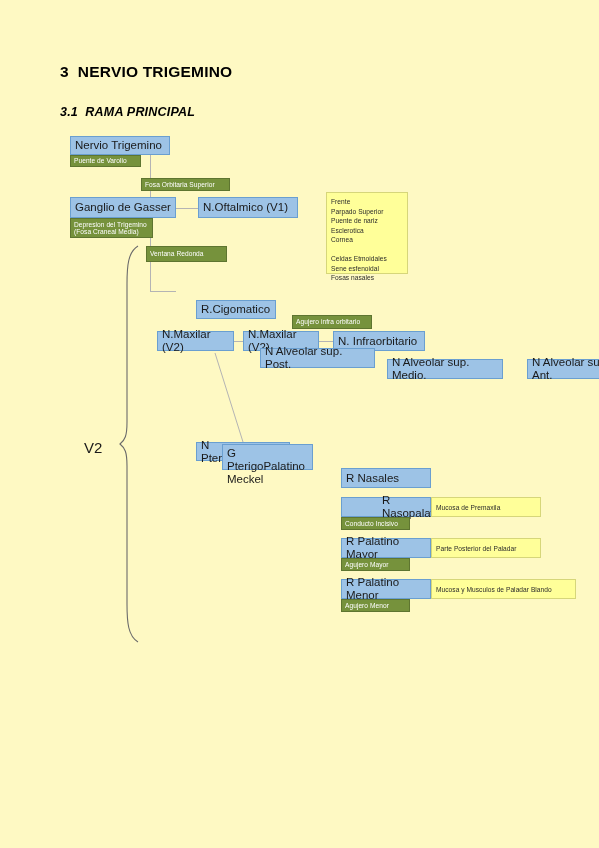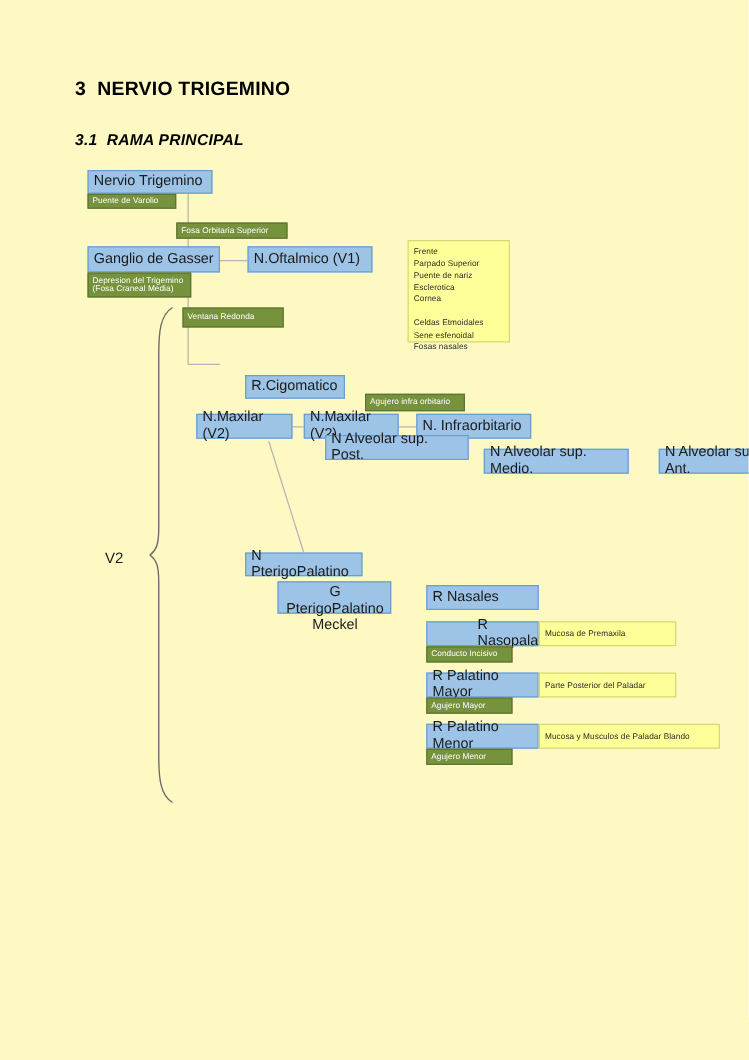--- a/index.html
+++ b/index.html
@@ -109,21 +109,21 @@
   .brace { position: absolute; left: 118px; top: 244px; }
   .brace path {
     fill: none;
     stroke: #6b6b6b;
     stroke-width: 1.1;
   }
   .brace-label {
     position: absolute;
     left: 84px;
     top: 439px;
-    font-size: 12px;
+    font-size: 15px;
     color: #1a1a1a;
   }
 </style>
 </head>
 <body>
 
 <div id="page">
 
   <div class="h1"><span>3</span><span>&nbsp;&nbsp;</span><span>NERVIO TRIGEMINO</span></div>
 
@@ -196,21 +196,21 @@
   <div class="node blue big" style="left:333px; top:331px; width:92px; height:20px;">N. Infraorbitario</div>
 
   <div class="node blue big" style="left:260px; top:348px; width:115px; height:20px;">N Alveolar sup. Post.</div>
 
   <div class="node blue big" style="left:375px; top:359px; width:116px; height:20px;margin-left:12px;">N Alveolar sup. Medio.</div>
 
   <div class="node blue big" style="left:491px; top:359px; width:108px; height:20px;margin-left:36px;">N Alveolar sup. Ant.</div>
 
   <div class="node blue big" style="left:196px; top:442px; width:94px; height:19px;">N PterigoPalatino</div>
 
-  <div class="node blue big multi-line" style="left:222px; top:465px; width:91px; height:26px;text-align:center;">G PterigoPalatino
+  <div class="node blue big multi-line" style="left:222px; top:444px; width:91px; height:26px;">G PterigoPalatino
 Meckel</div>
 
   <div class="node blue big" style="left:341px; top:468px; width:90px; height:20px;">R Nasales</div>
 
   <div class="node blue big" style="left:341px; top:497px; width:90px; height:20px;padding-left:40px;">R Nasopalatino</div>
   <div class="yellow" style="position:absolute; left:431px; top:497px; width:110px; height:20px; box-sizing:border-box; display:flex; align-items:center;">Mucosa de Premaxila</div>
   <div class="node green" style="left:341px; top:517px; width:69px; height:13px;">Conducto Incisivo</div>
 
   <div class="node blue big" style="left:341px; top:538px; width:90px; height:20px;">R Palatino Mayor</div>
   <div class="yellow" style="position:absolute; left:431px; top:538px; width:110px; height:20px; box-sizing:border-box; display:flex; align-items:center;">Parte Posterior del Paladar</div>

